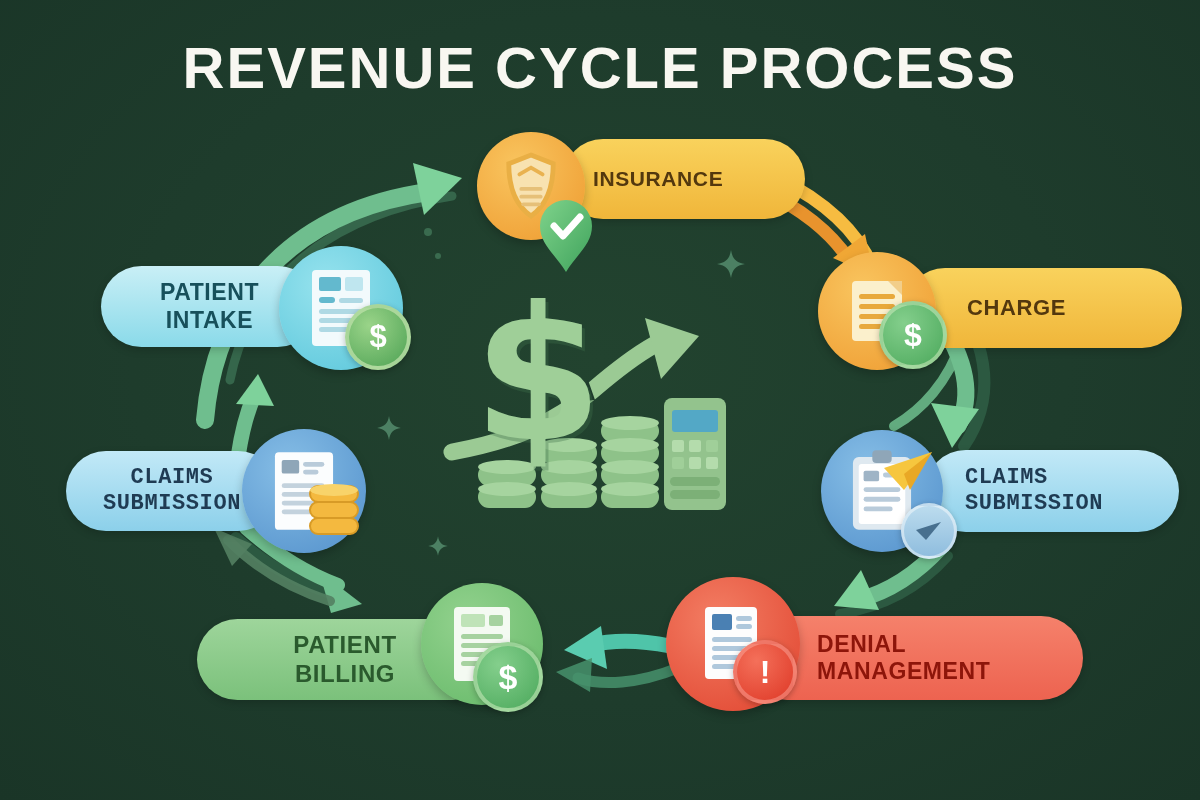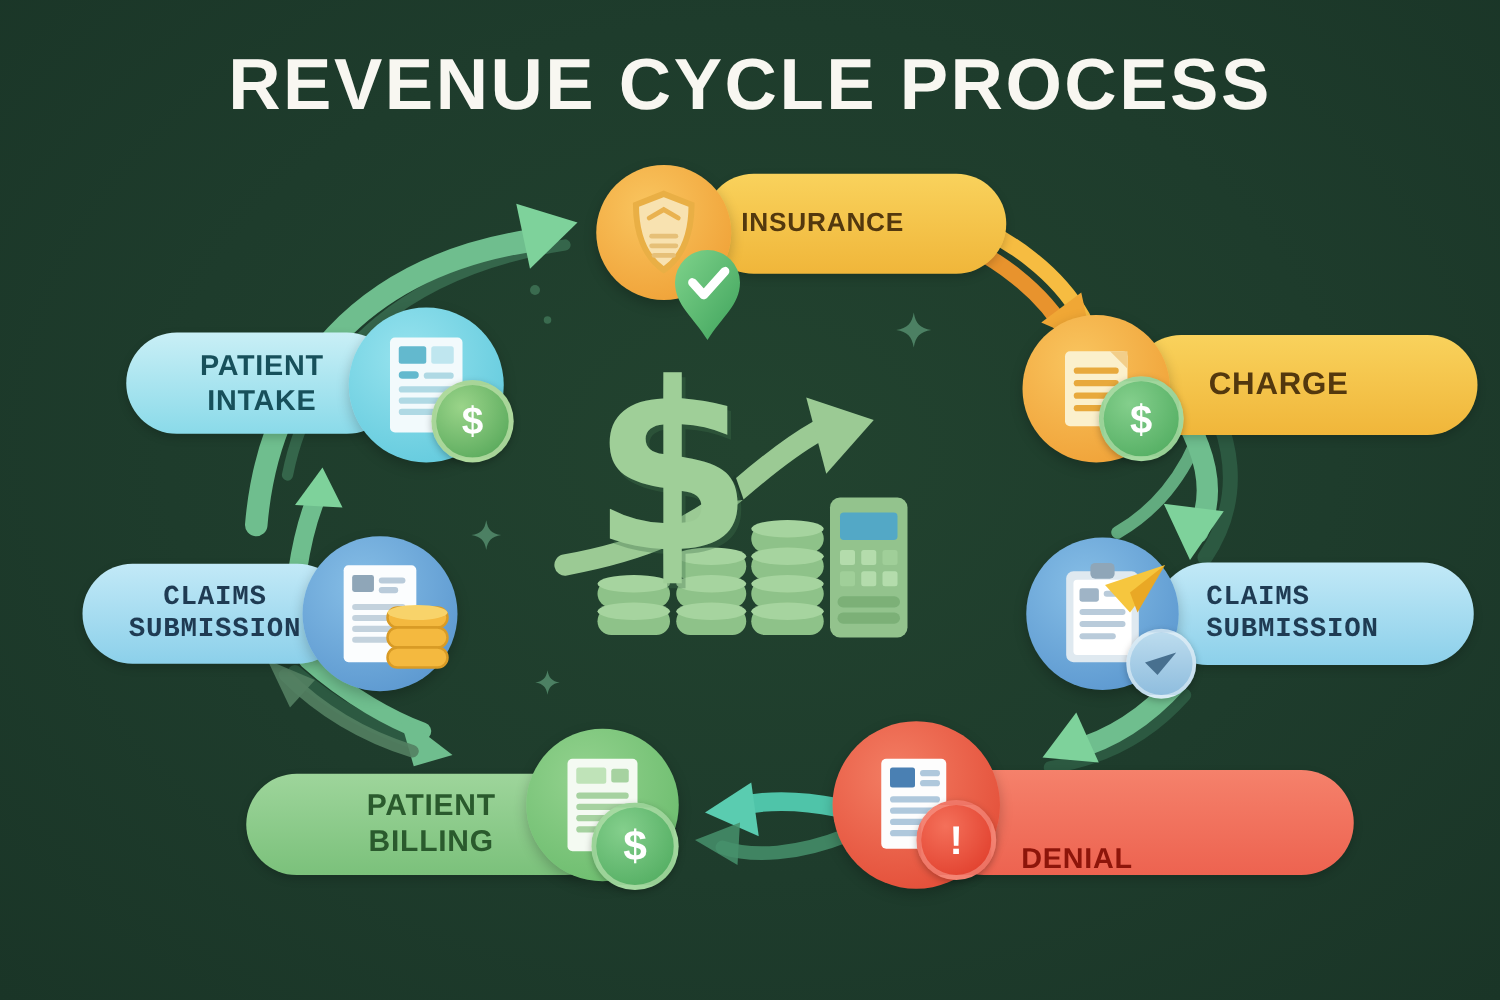--- a/index.html
+++ b/index.html
@@ -15,21 +15,21 @@
   
   .center-dollar{left:468px;top:282px;width:140px;text-align:center;font-size:186px;
     font-weight:bold;color:#9fcf98;line-height:1;z-index:2;font-family:"DejaVu Sans",sans-serif;
     text-shadow:3px 4px 0 rgba(64,112,74,.35);}
   
   .pill{position:absolute;border-radius:42px;display:flex;flex-direction:column;justify-content:center;
     z-index:3;box-shadow:0 3px 8px rgba(0,0,0,.18);}
   .pill span{display:block;font-weight:bold;letter-spacing:.6px;line-height:1.18;}
   .pill-yellow{background:linear-gradient(180deg,#f9d25c,#f0b63a);gap:48px;}
   .pill-blue{background:linear-gradient(180deg,#c2e9f7,#8cd0ea);font-family:Liberation Mono, monospace;}
-  .pill-red{background:linear-gradient(180deg,#f5816b,#ed6350);justify-content:flex-end;}
+  .pill-red{background:linear-gradient(180deg,#f5816b,#ed6350);}
   .pill-green{background:linear-gradient(180deg,#9ed59b,#7bc17b);}
   .pill-cyan{background:linear-gradient(180deg,#c9eff6,#8adae9);}
   .t-yellow{color:#53380e;} .t-blue{color:#1f3b53;} .t-red{color:#8d150a;}
   .t-green{color:#2a5a2d;} .t-cyan{color:#17505b;}
   .circle{position:absolute;border-radius:50%;display:flex;align-items:center;justify-content:center;
     z-index:4;box-shadow:0 4px 10px rgba(0,0,0,.22);}
   .c-orange{background:radial-gradient(circle at 38% 32%,#f9c55f,#ee9a2f);}
   .c-blue{background:radial-gradient(circle at 38% 32%,#86bee6,#5390cb);}
   .c-red{background:radial-gradient(circle at 38% 32%,#f37e64,#e0432e);}
   .c-green{background:radial-gradient(circle at 38% 32%,#93d28e,#64b867);}
@@ -178,21 +178,21 @@
               <stop offset="1" stop-color="#3fa35c"></stop>
             </linearGradient>
           </defs>
         <path d="M6,30 a26,26 0 1 1 52,0 c0,18 -15,28 -26,46 c-11,-18 -26,-28 -26,-46 Z" fill="url(#ping)"></path>
         <polyline points="20,30 29,40 46,21" stroke="#ffffff" stroke-width="7" fill="none" stroke-linecap="round" stroke-linejoin="round"></polyline>
       </svg>
     </div>
   </div>
 
   <div>
-    <div class="pill pill-yellow t-yellow" style="left:905px;top:268px;width:215px;height:80px;padding-left:62px;font-size:25px;justify-content:center;">
+    <div class="pill pill-yellow t-yellow" style="left:905px;top:268px;width:215px;height:80px;padding-left:62px;font-size:22px;justify-content:center;">
       <span>CHARGE</span>
     </div>
     <div class="circle c-orange" style="left:818px;top:252px;width:118px;height:118px;">
       <svg width="54" height="66" viewBox="0 0 54 66">
         <rect x="2" y="3" width="50" height="60" rx="4" fill="#fbf0cc"></rect>
         <polygon points="38,3 52,3 52,17" fill="#f2ce8a"></polygon>
         <rect x="9" y="16" width="36" height="5" rx="2.5" fill="#e8a93c"></rect>
         <rect x="9" y="26" width="36" height="5" rx="2.5" fill="#e8a93c"></rect>
         <rect x="9" y="36" width="36" height="5" rx="2.5" fill="#e8a93c"></rect>
         <rect x="9" y="46" width="26" height="5" rx="2.5" fill="#e8a93c"></rect>
@@ -225,20 +225,21 @@
     <div class="badge b-plane" style="left:901px;top:503px;width:50px;height:50px;">
       <svg width="26" height="20" viewBox="0 0 26 20">
           <polygon points="0,9 25,1 10,19" fill="#48708f"></polygon>
         </svg>
     </div>
   </div>
 
   <div>
     <div class="pill pill-red t-red" style="left:745px;top:616px;width:266px;height:84px;padding-left:72px;font-size:23px;">
       <span>DENIAL</span>
+      <span>MANAGEMENT</span>
     </div>
     <div class="circle c-red" style="left:666px;top:577px;width:134px;height:134px;">
       <svg width="60" height="78" viewBox="0 0 60 78">
         <rect x="2" y="2" width="52" height="72" rx="4" fill="#fdfdfd"></rect>
         <rect x="9" y="9" width="20" height="16" rx="2" fill="#4a80b3"></rect>
         <rect x="33" y="11" width="16" height="5" rx="2.5" fill="#afc8dc"></rect>
         <rect x="33" y="19" width="16" height="5" rx="2.5" fill="#afc8dc"></rect>
         <rect x="9" y="32" width="40" height="5" rx="2.5" fill="#afc8dc"></rect>
         <rect x="9" y="41" width="40" height="5" rx="2.5" fill="#afc8dc"></rect>
         <rect x="9" y="50" width="40" height="5" rx="2.5" fill="#afc8dc"></rect>

